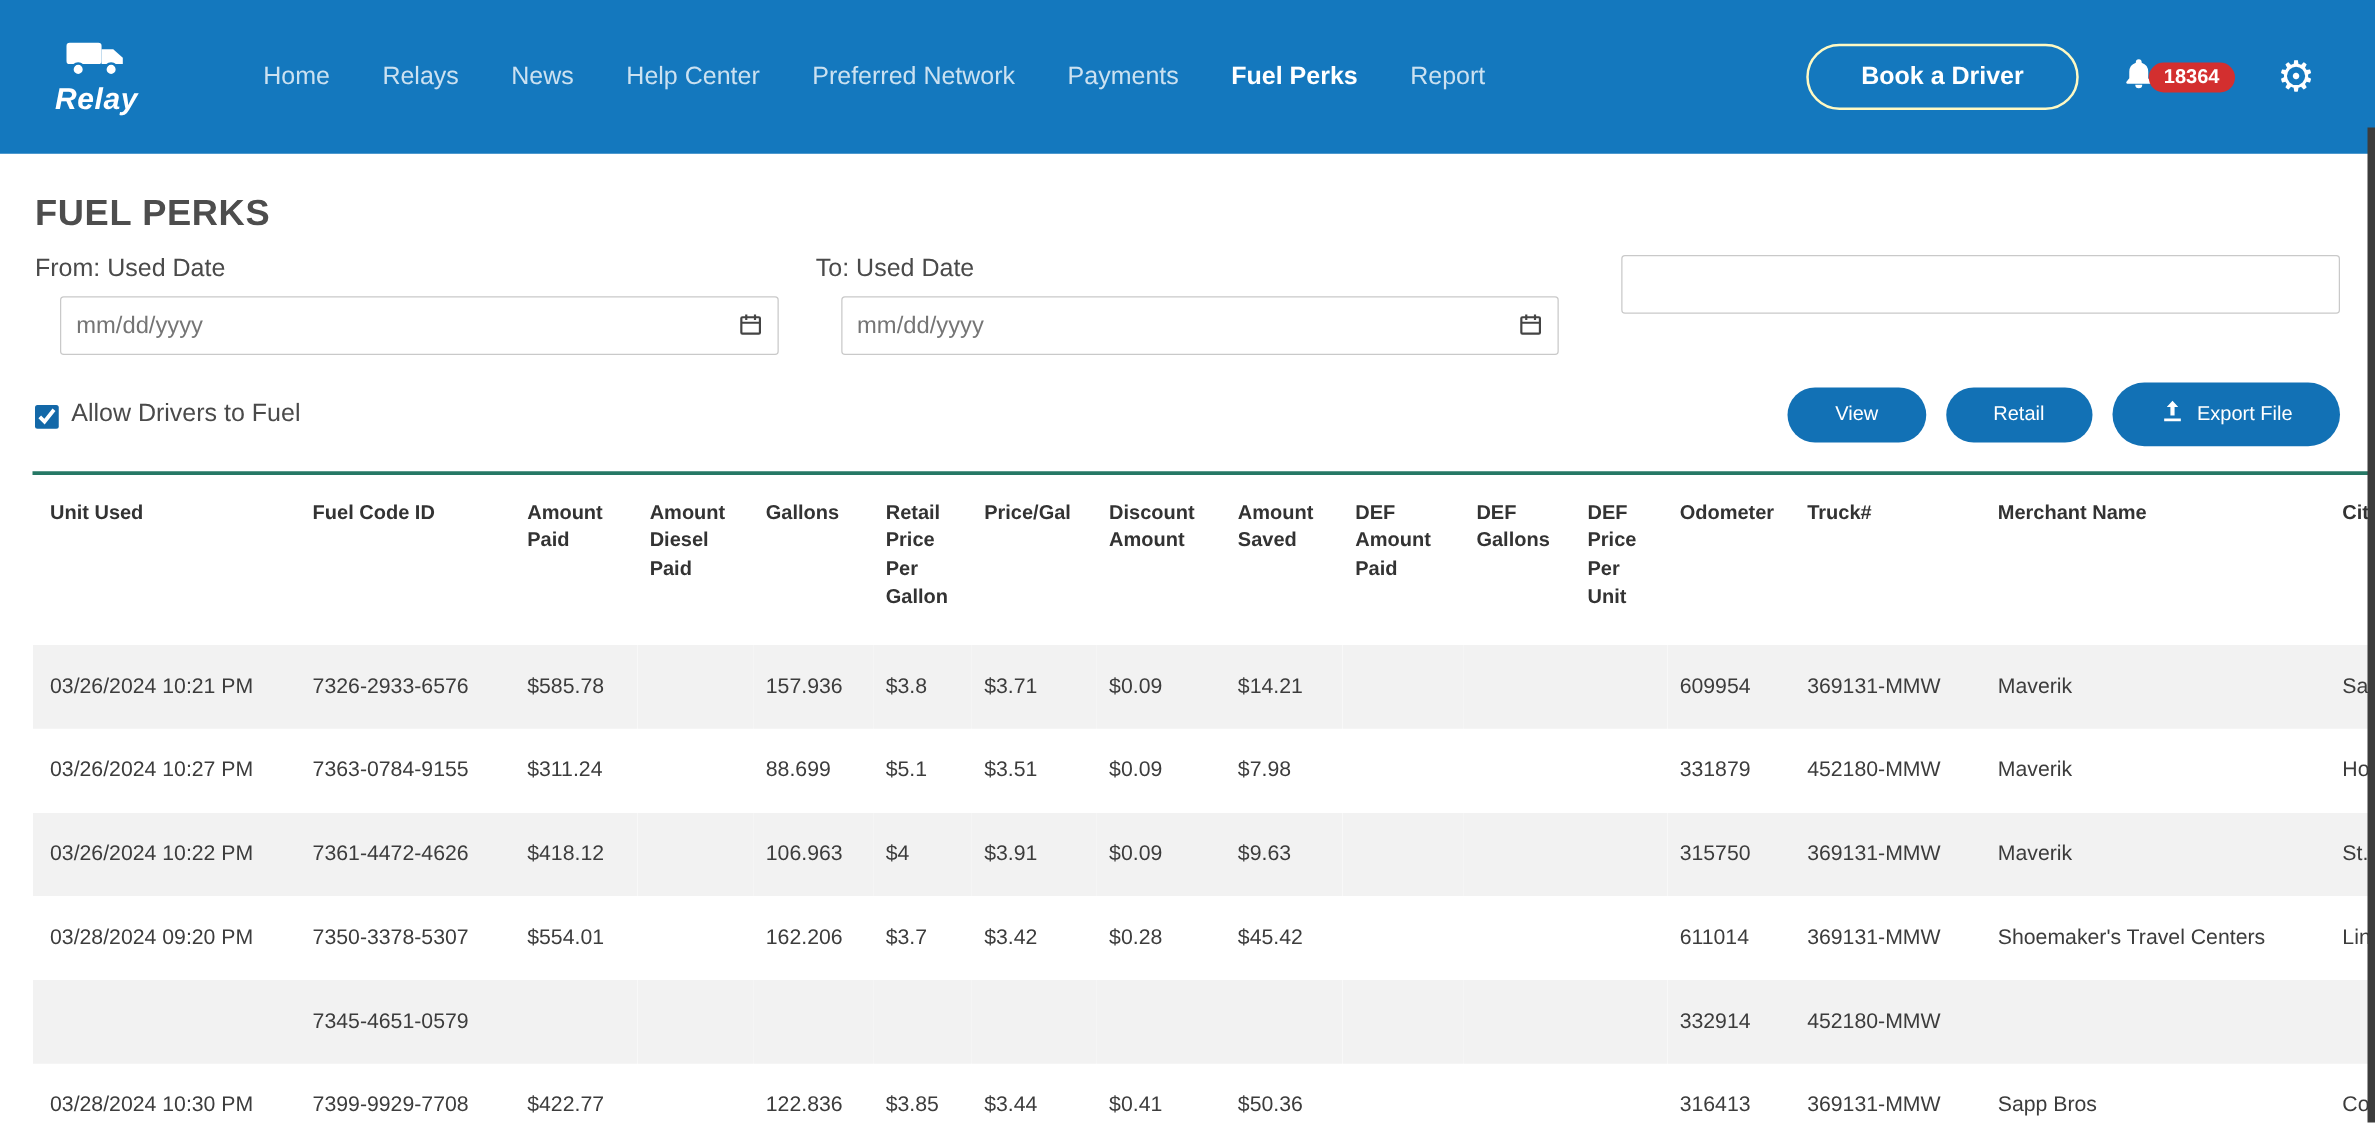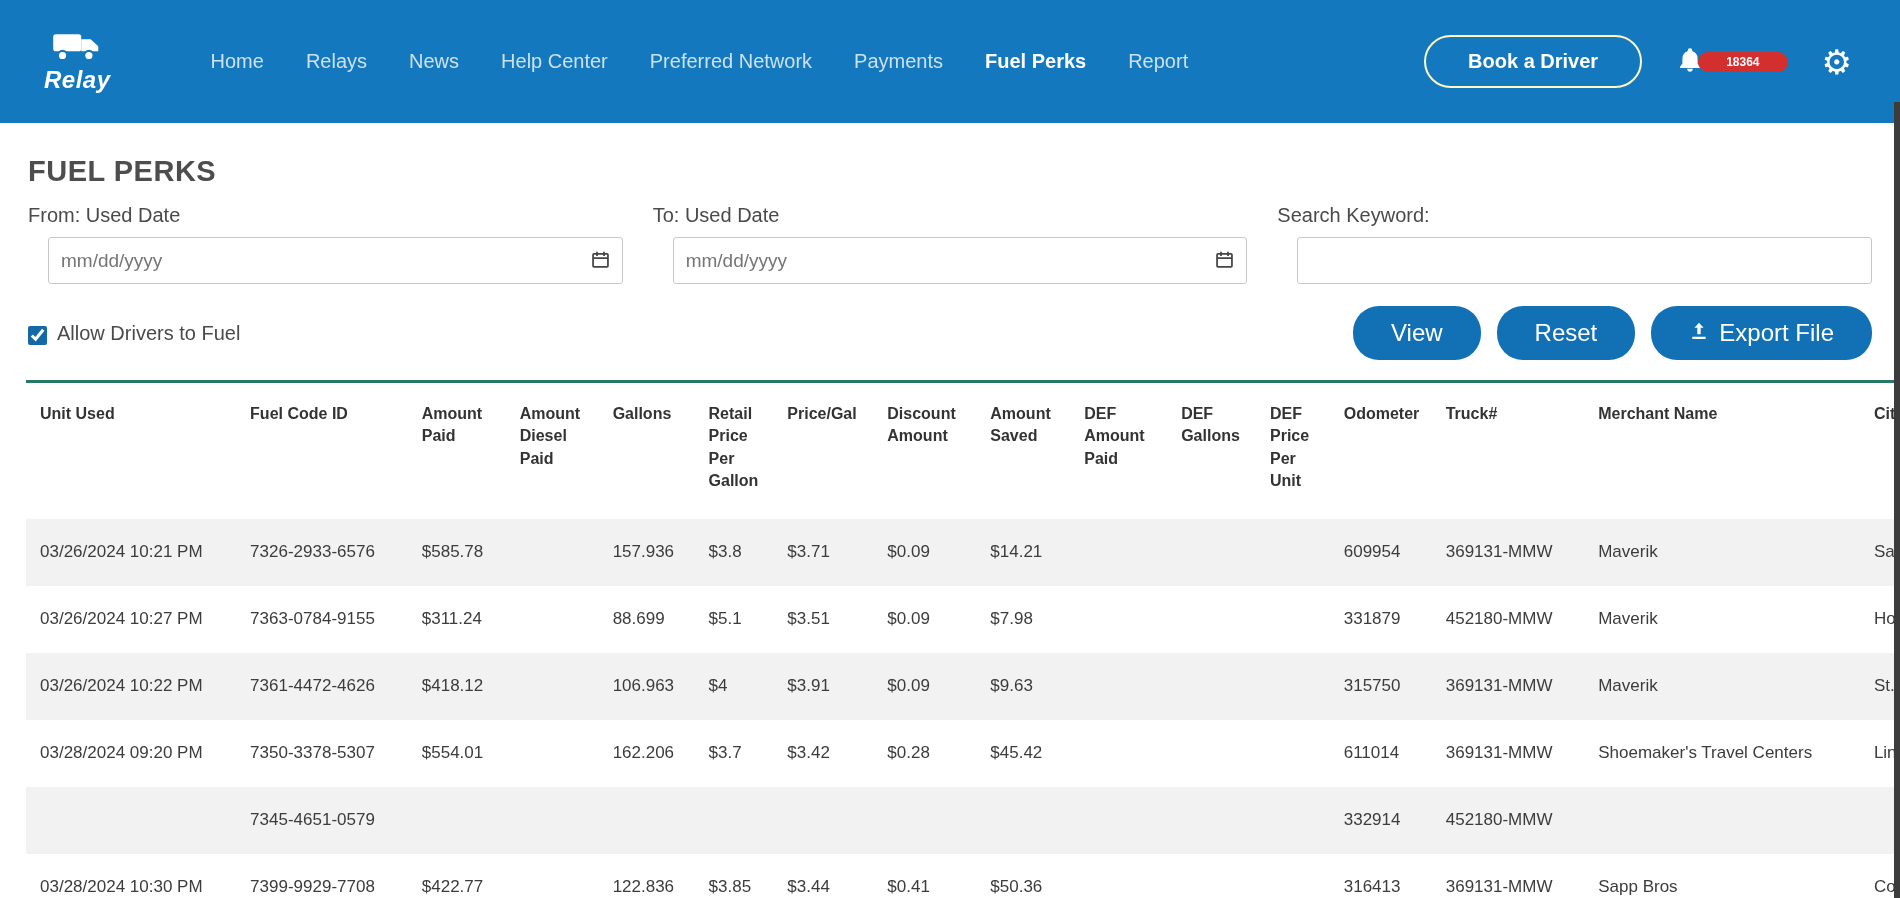--- a/index.html
+++ b/index.html
@@ -15,22 +15,22 @@
     letter-spacing: 0.5px; }
   .nav-links { display: flex; align-items: center; gap: 42px; margin-left: 100px; }
   .nav-link { color: rgba(255,255,255,0.78); font-size: 20px; text-decoration: none;
     cursor: pointer; white-space: nowrap; }
   .nav-link.active { color: #ffffff; font-weight: bold; }
   .topbar-right { margin-left: auto; display: flex; align-items: center; gap: 34px; }
   .book-btn { background: transparent; border: 2px solid #fef9c3; color: #ffffff;
     font-size: 20px; font-weight: bold; padding: 13px 42px; border-radius: 30px;
     cursor: pointer; font-family: inherit; white-space: nowrap; }
   .bell-wrap { display: flex; align-items: center; }
-  .badge { background: #d32f2f; color: #fff; font-size: 12px; font-weight: bold;
-    padding: 3px 28px; border-radius: 13px; margin-left: -6px; }
+  .badge { background: #d32f2f; color: #fff; font-size: 16px; font-weight: bold;
+    padding: 3px 12px; border-radius: 13px; margin-left: -6px; }
   .gear { color: #ffffff; font-size: 34px; line-height: 1; cursor: pointer; }
 
   
   .content { padding: 0 28px; }
   .page-title { margin-top: 32px; font-size: 29px; font-weight: bold; color: #4d4d4d;
     letter-spacing: 0.5px; }
 
   .filters { display: grid; grid-template-columns: 1fr 1fr 1fr; gap: 30px;
     margin-top: 16px; }
   .filter-label { font-size: 20px; color: #4a4a4a; margin-bottom: 10px; }
@@ -41,21 +41,21 @@
   .input-wrap input::placeholder { color: #757575; }
   .input-wrap.plain input { padding-right: 12px; }
   .cal-icon { position: absolute; right: 12px; top: 12px; cursor: pointer; }
 
   .actions-row { display: flex; align-items: center; justify-content: space-between;
     margin-top: 22px; }
   .checkbox-wrap { display: flex; align-items: flex-end; gap: 10px; }
   .checkbox-wrap input { width: 19px; height: 19px; accent-color: #1368a8; cursor: pointer; }
   .checkbox-wrap label { font-size: 20px; color: #4a4a4a; }
   .btn-group { display: flex; align-items: center; gap: 16px; }
-  .pill-btn { background: #1271b5; border: none; color: #fff; font-size: 24px;
+  .pill-btn { background: #1271b5; border: none; color: #fff; font-size: 16px;
     padding: 13px 38px; border-radius: 26px; cursor: pointer; font-family: inherit;
     display: flex; align-items: center; gap: 10px; }
 
   
   .table-wrap { margin-left: 26px; margin-top: 20px; border-top: 3px solid #267865;
     overflow: hidden; }
   table.data-table { table-layout: fixed; width: 2040px; border-collapse: collapse; }
   .data-table th { text-align: left; vertical-align: top; font-size: 16px;
     font-weight: bold; color: #333; padding: 20px 10px 26px 10px; line-height: 1.4; }
   .data-table td { font-size: 17px; color: #3c3c3c; padding: 0 10px; height: 67px;
@@ -130,38 +130,37 @@
         <input type="text" placeholder="mm/dd/yyyy" style="">
         <span class="cal-icon">
           <svg viewBox="0 0 24 24" width="21" height="21" aria-hidden="true">
             <rect x="3.5" y="5.5" width="17" height="15" rx="1" fill="none" stroke="#444" stroke-width="2"></rect>
             <path d="M8 3v5M16 3v5M3.5 10.5h17" stroke="#444" stroke-width="2" fill="none"></path>
           </svg>
         </span>
       </div>
     </div>
     <div>
-      <div class="filter-label">Search Keyword:</div>
       <div class="input-wrap plain">
         <input type="text" style="">
       </div>
     </div>
   </div>
 
   <div class="actions-row">
     <div class="checkbox-wrap">
       <input type="checkbox" id="allowFuel" checked="" style="">
       <label for="allowFuel">Allow Drivers to Fuel</label>
     </div>
     <div class="btn-group">
       <button class="pill-btn">
         <span>View</span>
       </button>
       <button class="pill-btn">
-        <span>Reset</span>
+        <span>Retail</span>
       </button>
       <button class="pill-btn">
         <span>
           <svg viewBox="0 0 24 24" width="20" height="20" aria-hidden="true">
             <path fill="#ffffff" d="M12 2 6.5 8H10v8h4V8h3.5L12 2zM4 19h16v2.5H4z"></path>
           </svg>
         </span>
         <span>Export File</span>
       </button>
     </div>

